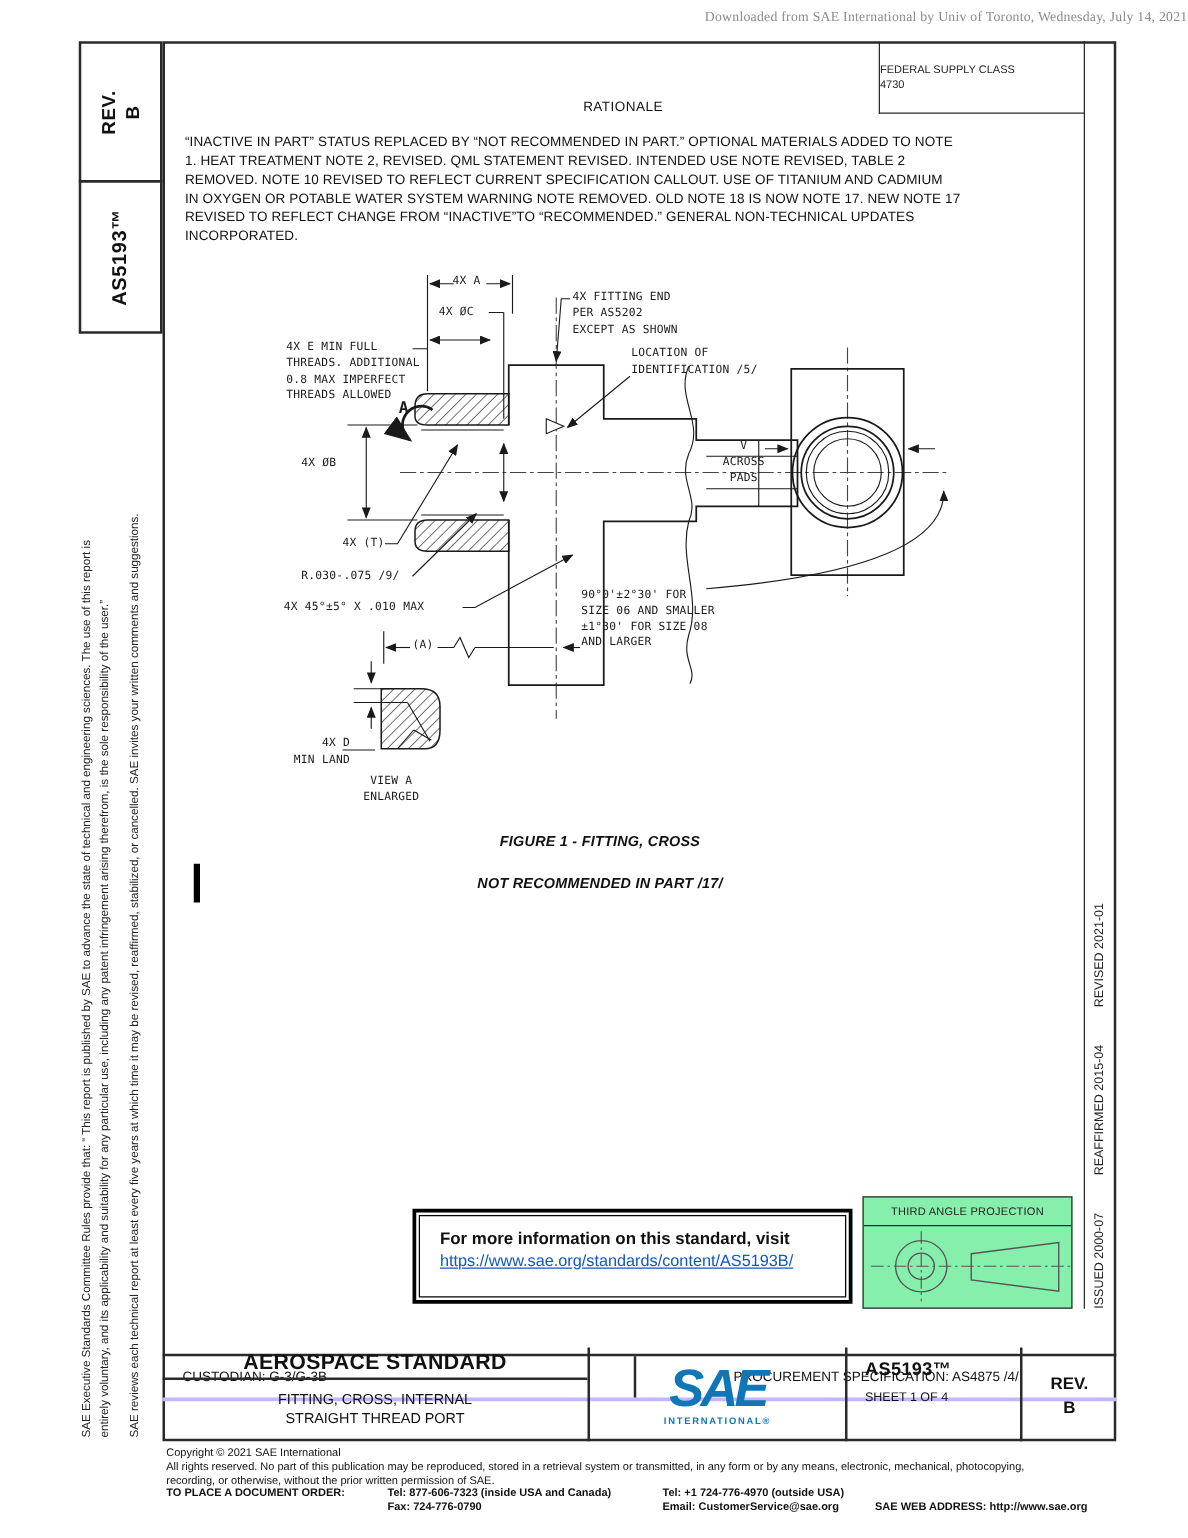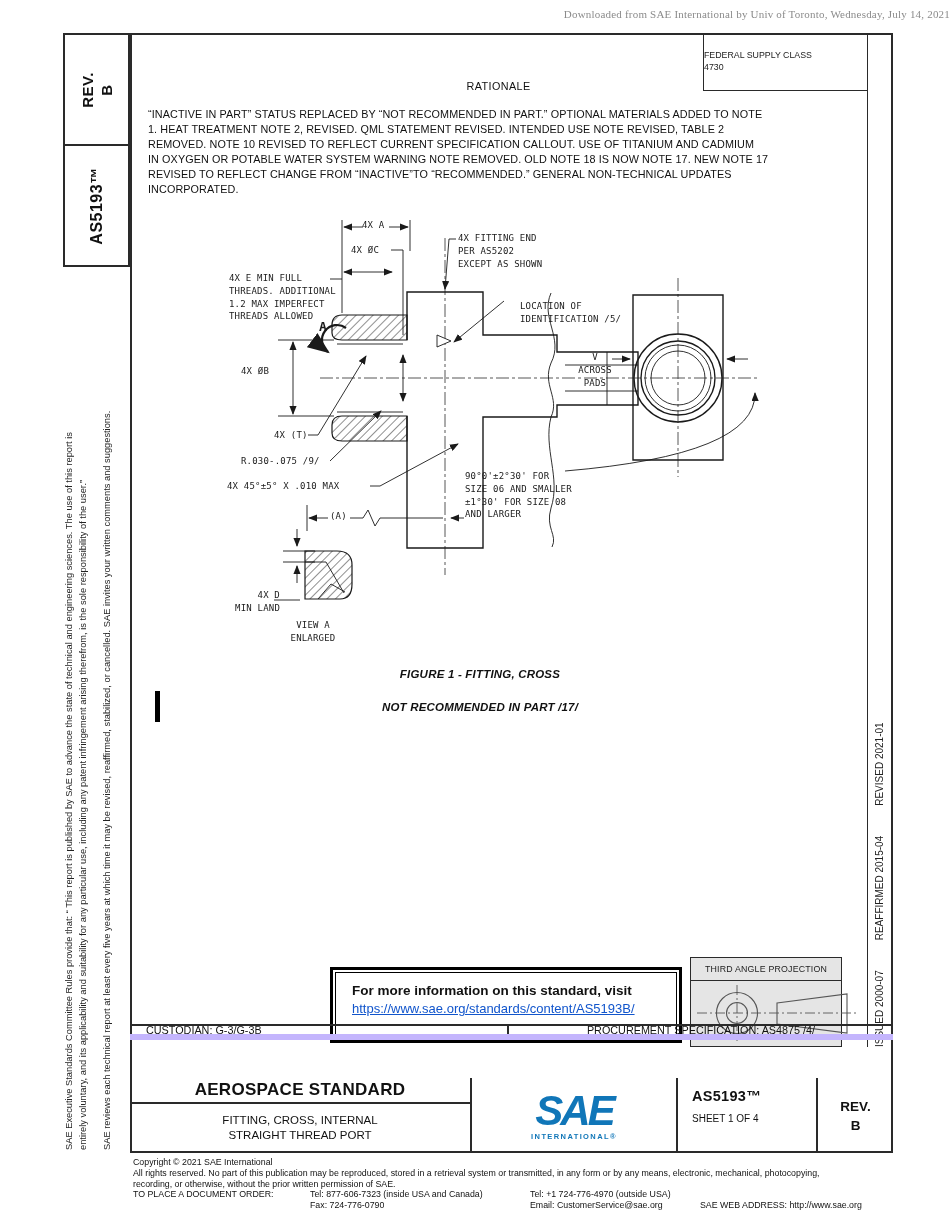--- a/index.html
+++ b/index.html
@@ -62,26 +62,26 @@
     font-weight:bold; font-style:italic; font-size:11.5px; letter-spacing:.2px; }
   .change-bar { position:absolute; left:155px; top:691px; width:5px; height:31px; background:#000; }
 
   
   .info-box { position:absolute; left:330px; top:967px; width:352px; height:76px; border:3px solid #000; padding:2px; background:#fff; }
   .info-box-inner { width:100%; height:100%; border:1.5px solid #000; padding:10px 16px 0 16px; }
   .info-line { font-weight:bold; font-size:13.5px; color:#111; }
   .info-link { display:inline-block; margin-top:3px; font-size:13px; color:#1155cc; }
 
   
-  .proj-box { position:absolute; left:690px; top:957px; width:152px; height:90px; border:1.5px solid #2a2a2a; background:#e5e5e5; }
+  .proj-box { position:absolute; left:690px; top:957px; width:168px; height:90px; border:1.5px solid #2a2a2a; background:#86efac; }
   .proj-title { height:23px; border-bottom:1.5px solid #2a2a2a; display:flex; align-items:center; justify-content:center; font-size:8.8px; letter-spacing:.2px; color:#222; }
 
   
-  .cust-row { position:absolute; left:130px; top:1024px; width:763px; height:16px; display:flex;
-    border-top:2px solid #2a2a2a; border-bottom:6px solid #c4b5fd; font-size:10.8px; }
+  .cust-row { position:absolute; left:130px; top:1083px; width:763px; height:38px; display:flex;
+    border-top:2px solid #2a2a2a; border-bottom:3px solid #c4b5fd; font-size:10.8px; }
   .cust-cell { display:flex; align-items:center; }
   .cust-left { width:379px; border-right:2px solid #2a2a2a; padding-left:16px; }
   .cust-right { width:384px; justify-content:center; }
 
   .title-block { position:absolute; left:130px; top:1078px; width:763px; height:75px; display:flex; }
   .tb-cell { height:100%; border-right:2px solid #2a2a2a; }
   .tb-logo { width:206px; display:flex; flex-direction:column; align-items:center; justify-content:center; }
   .tb-center { width:342px; }
   .tb-num { width:140px; padding:10px 0 0 14px; }
   .tb-rev { width:75px; border-right:none; display:flex; flex-direction:column; align-items:center; justify-content:center; gap:4px; }
@@ -91,21 +91,21 @@
   .tb-num-main { font-size:14.5px; font-weight:bold; margin-bottom:9px; letter-spacing:.3px; }
   .tb-num-sheet { font-size:10px; }
   .tb-rev-line { font-weight:bold; font-size:13.5px; }
 
   .sae-word { font-size:42px; font-style:italic; font-weight:bold; color:#1076b8; letter-spacing:-3px; line-height:40px; }
   .sae-sub { font-size:7.5px; font-weight:bold; color:#1076b8; letter-spacing:1.4px; margin-top:1px; }
 
   
   .footer { position:absolute; left:133px; top:1157px; width:770px; font-size:8.8px; line-height:10.8px; color:#111; }
   .footer .frow { position:relative; height:10.8px; }
-  .footer .b { font-weight:normal; }
+  .footer .b { font-weight:bold; }
   .fcol0 { position:absolute; left:0; }
   .fcol1 { position:absolute; left:177px; }
   .fcol2 { position:absolute; left:397px; }
   .fcol3 { position:absolute; left:567px; }
 </style>
 </head>
 <body>
 
 <div class="page">
 
@@ -216,23 +216,23 @@
       </g>
     </svg>
 
     <div class="dlabel" style="left:238px; top:19px;">4X FITTING END
 PER AS5202
 EXCEPT AS SHOWN</div>
     <div class="dlabel" style="left:142px; top:6px;">4X A</div>
     <div class="dlabel" style="left:131px; top:31px;">4X ØC</div>
     <div class="dlabel" style="left:9px;  top:59px;">4X E MIN FULL
 THREADS. ADDITIONAL
-1.2 MAX IMPERFECT
+0.8 MAX IMPERFECT
 THREADS ALLOWED</div>
-    <div class="dlabel" style="left:285px; top:87px;margin-left:15px;">LOCATION OF
+    <div class="dlabel" style="left:285px; top:64px;">LOCATION OF
 IDENTIFICATION /5/</div>
     <div class="dlabel big" style="left:99px; top:108px;">A</div>
     <div class="dlabel" style="left:21px; top:152px;">4X ØB</div>
     <div class="dlabel center" style="left:352px; top:138px; width:46px;">V
 ACROSS
 PADS</div>
     <div class="dlabel" style="left:54px; top:216px;text-align:right;">4X (T)</div>
     <div class="dlabel" style="left:21px; top:242px;">R.030-.075 /9/</div>
     <div class="dlabel" style="left:7px;  top:267px;">4X 45°±5° X .010 MAX</div>
     <div class="dlabel" style="left:245px; top:257px;">90°0'±2°30' FOR

